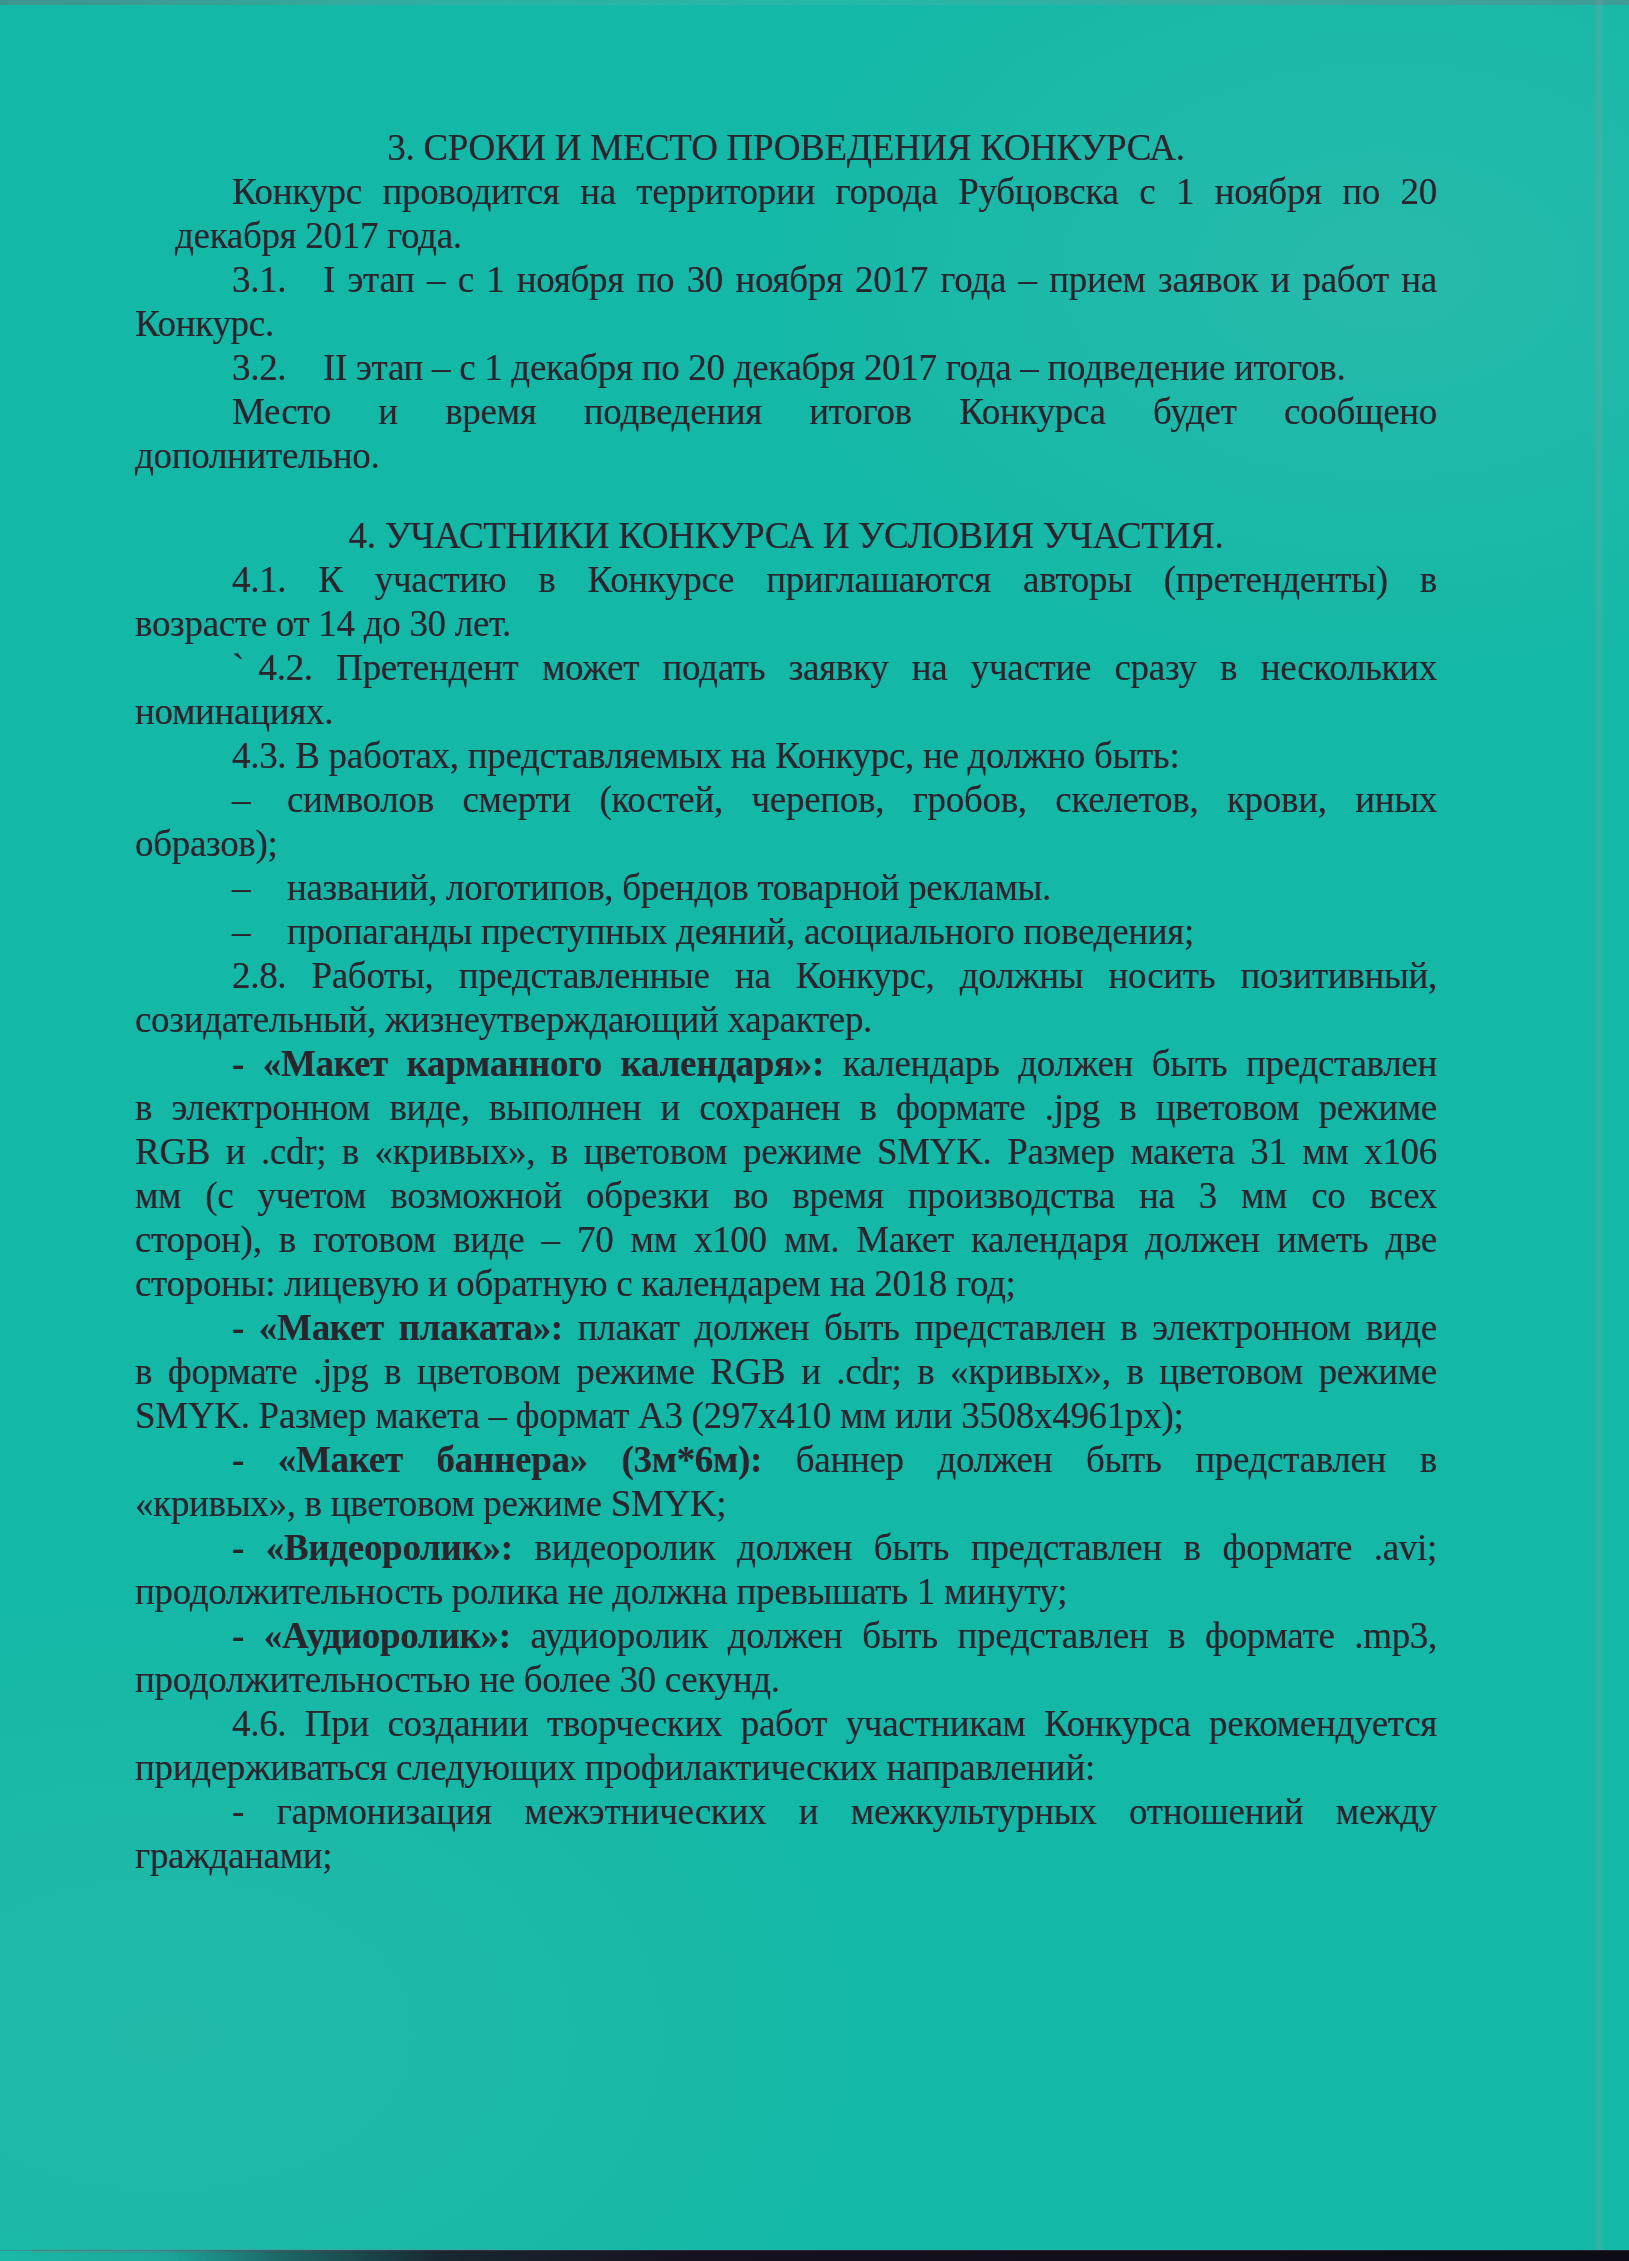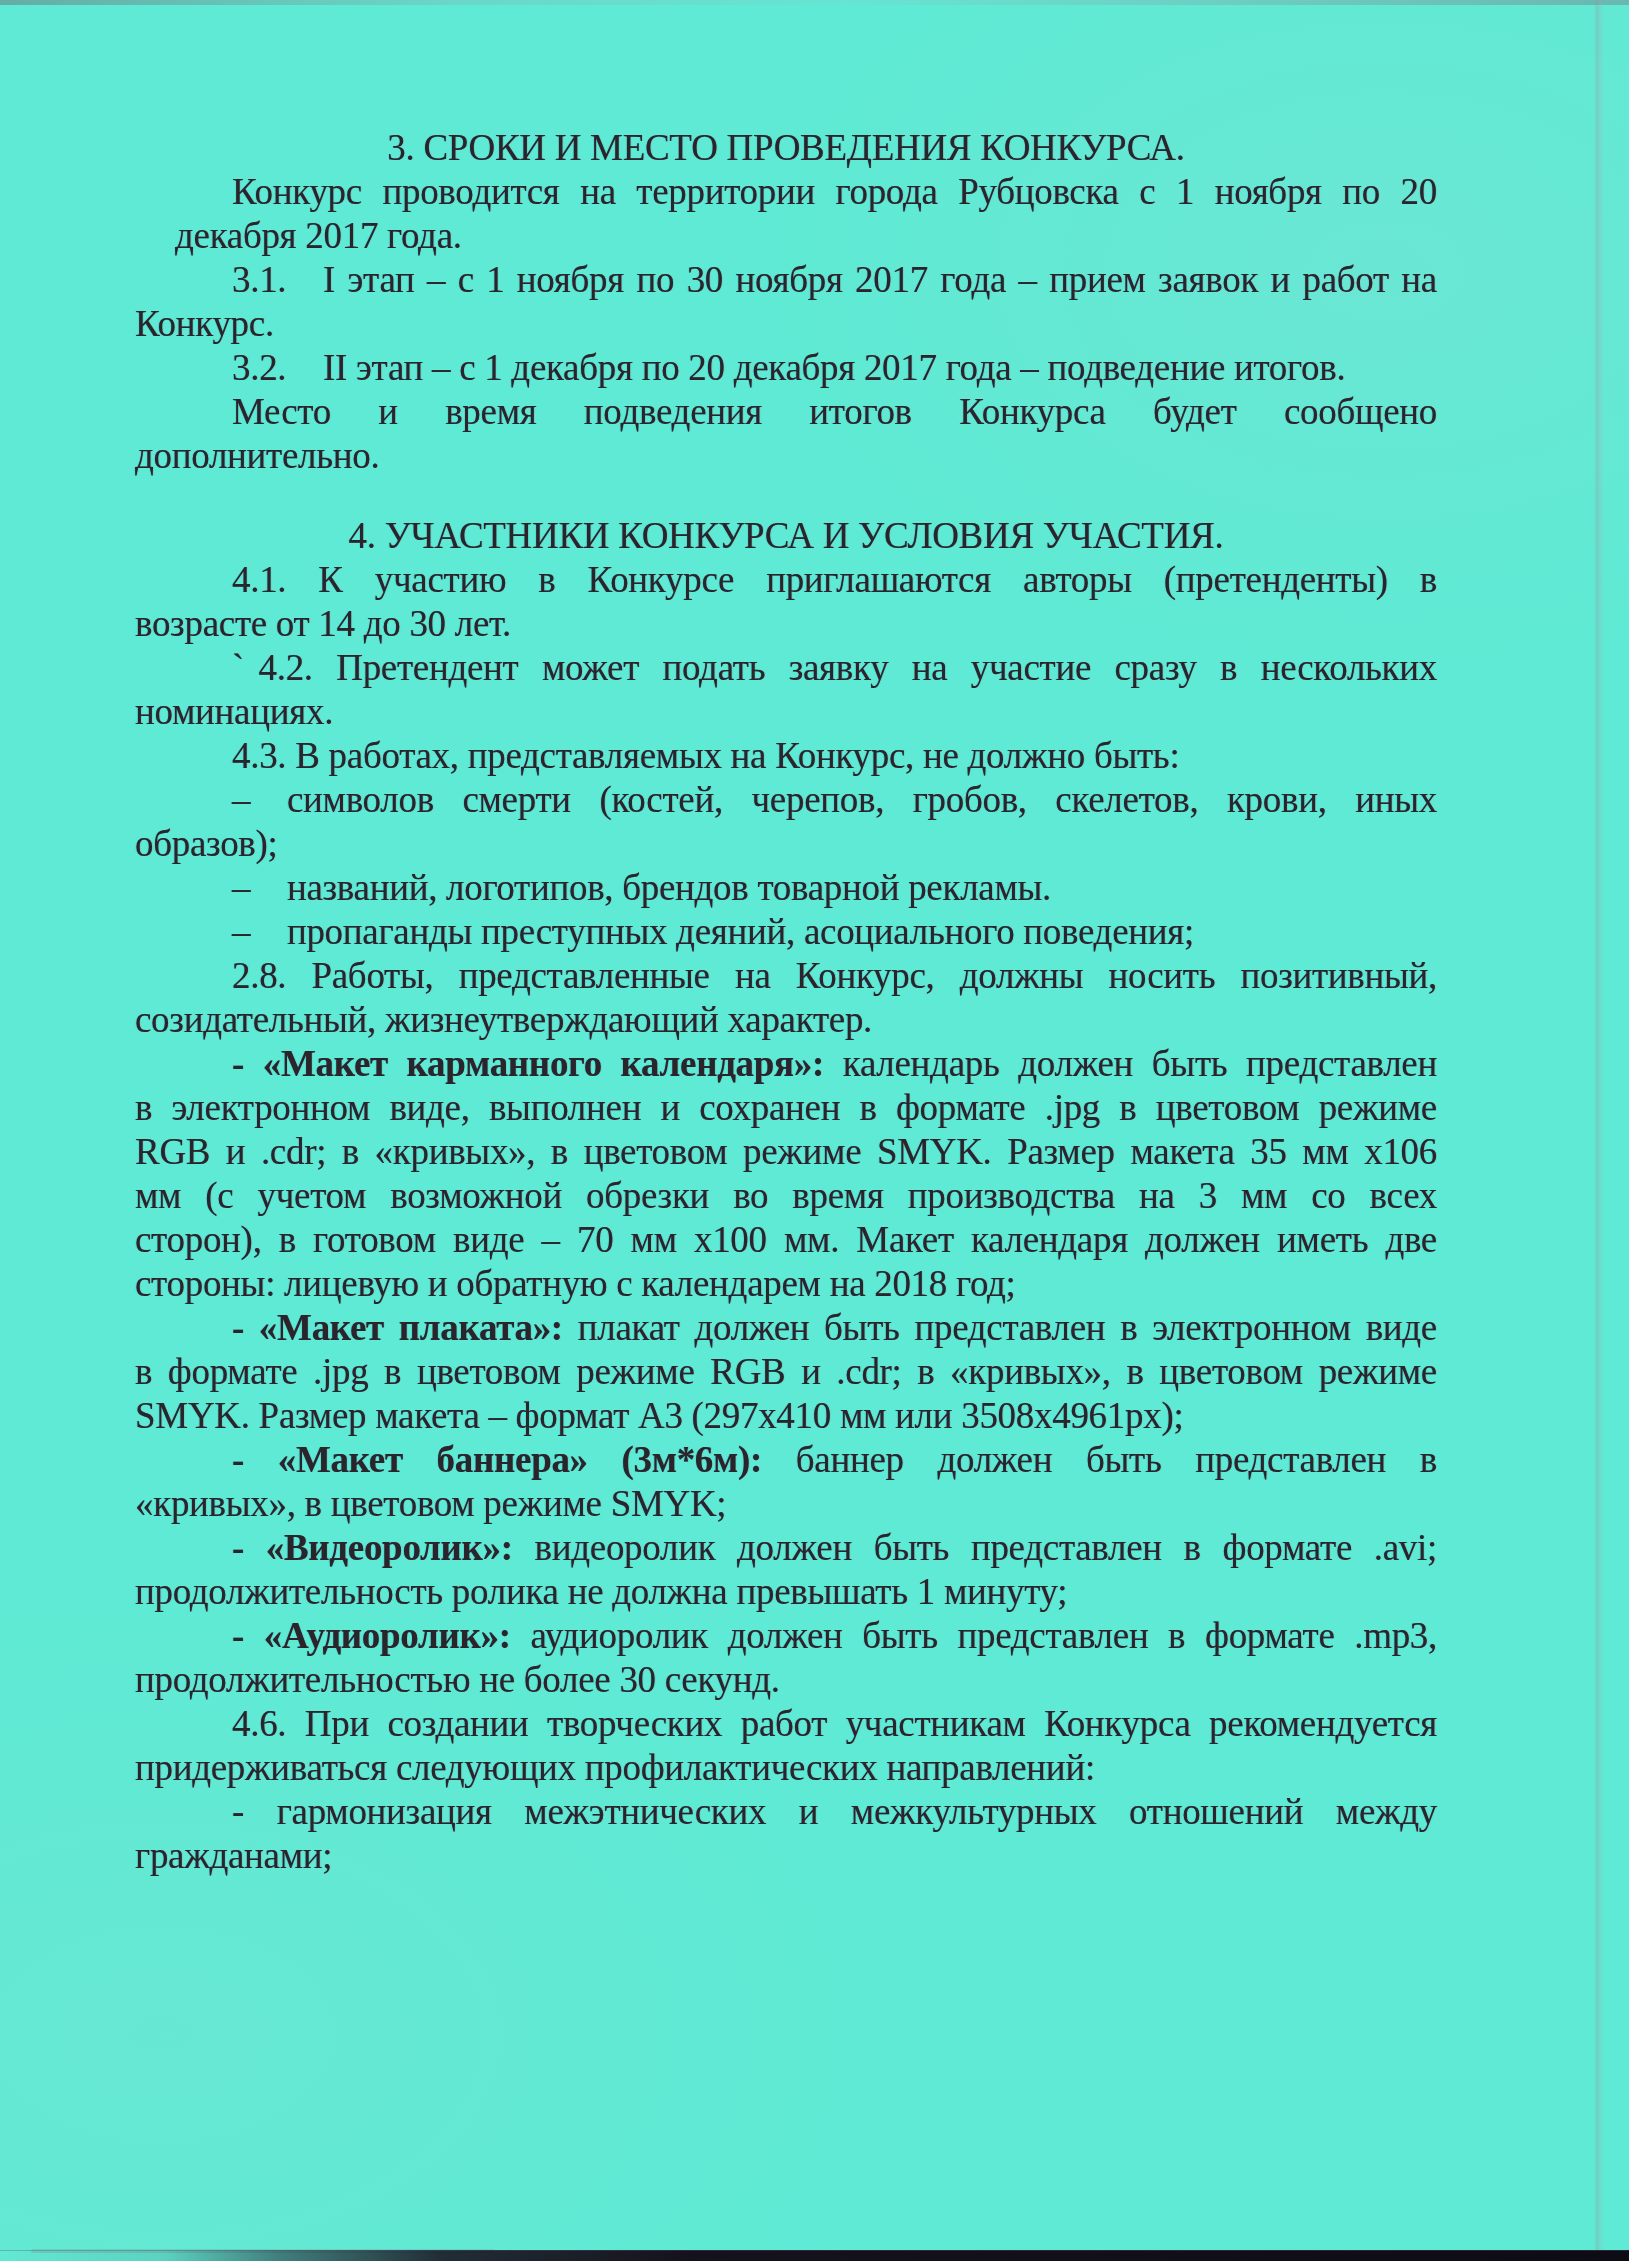--- a/index.html
+++ b/index.html
@@ -67,21 +67,21 @@
     background: linear-gradient(to right,
       rgba(22,18,29,0.00) 0%, rgba(22,18,29,0.10) 10%,
       rgba(30,25,41,0.50) 17%, rgba(24,20,33,0.88) 27%,
       #16121d 42%, #110e18 75%, #0d0b13 100%);
     border-top: 1.3px solid rgba(92,84,110,0.35);
   }
 </style>
 </head>
 <body>
 
-<div class="page" style="background: #5eead4;">
+<div class="page" style="background: #14b8a6;">
   <div class="top-edge-strip"></div>
   <div class="right-page-edge"></div>
   <main class="doc-body" style="color: rgb(41, 37, 43);">
       <div class="block heading">
         <div class="line ct"><span>3. СРОКИ И МЕСТО ПРОВЕДЕНИЯ КОНКУРСА.</span></div>
       </div>
       <div class="block paragraph">
         <div class="line jf" style="text-indent: 97px;"><span>Конкурс проводится на территории города Рубцовска с 1 ноября по 20</span></div>
         <div class="line lt" style="text-indent: 40px;"><span>декабря 2017 года.</span></div>
       </div>
@@ -120,21 +120,21 @@
       <div class="block bullet">
         <div class="line lt" style="text-indent: 97px;"><span>– пропаганды преступных деяний, асоциального поведения;</span></div>
       </div>
       <div class="block paragraph">
         <div class="line jf" style="text-indent: 97px;"><span>2.8. Работы, представленные на Конкурс, должны носить позитивный,</span></div>
         <div class="line lt"><span>созидательный, жизнеутверждающий характер.</span></div>
       </div>
       <div class="block nomination">
         <div class="line jf" style="text-indent: 97px;"><span class="seg-bold">- «Макет карманного календаря»:</span><span> календарь должен быть представлен</span></div>
         <div class="line jf"><span>в электронном виде, выполнен и сохранен в формате .jpg в цветовом режиме</span></div>
-        <div class="line jf"><span>RGB и .cdr; в «кривых», в цветовом режиме SMYK. Размер макета 35 мм х106</span></div>
+        <div class="line jf"><span>RGB и .cdr; в «кривых», в цветовом режиме SMYK. Размер макета 31 мм х106</span></div>
         <div class="line jf"><span>мм (с учетом возможной обрезки во время производства на 3 мм со всех</span></div>
         <div class="line jf"><span>сторон), в готовом виде – 70 мм х100 мм. Макет календаря должен иметь две</span></div>
         <div class="line lt"><span>стороны: лицевую и обратную с календарем на 2018 год;</span></div>
       </div>
       <div class="block nomination">
         <div class="line jf" style="text-indent: 97px;"><span class="seg-bold">- «Макет плаката»:</span><span> плакат должен быть представлен в электронном виде</span></div>
         <div class="line jf"><span>в формате .jpg в цветовом режиме RGB и .cdr; в «кривых», в цветовом режиме</span></div>
         <div class="line lt"><span>SMYK. Размер макета – формат А3 (297х410 мм или 3508х4961px);</span></div>
       </div>
       <div class="block nomination">

